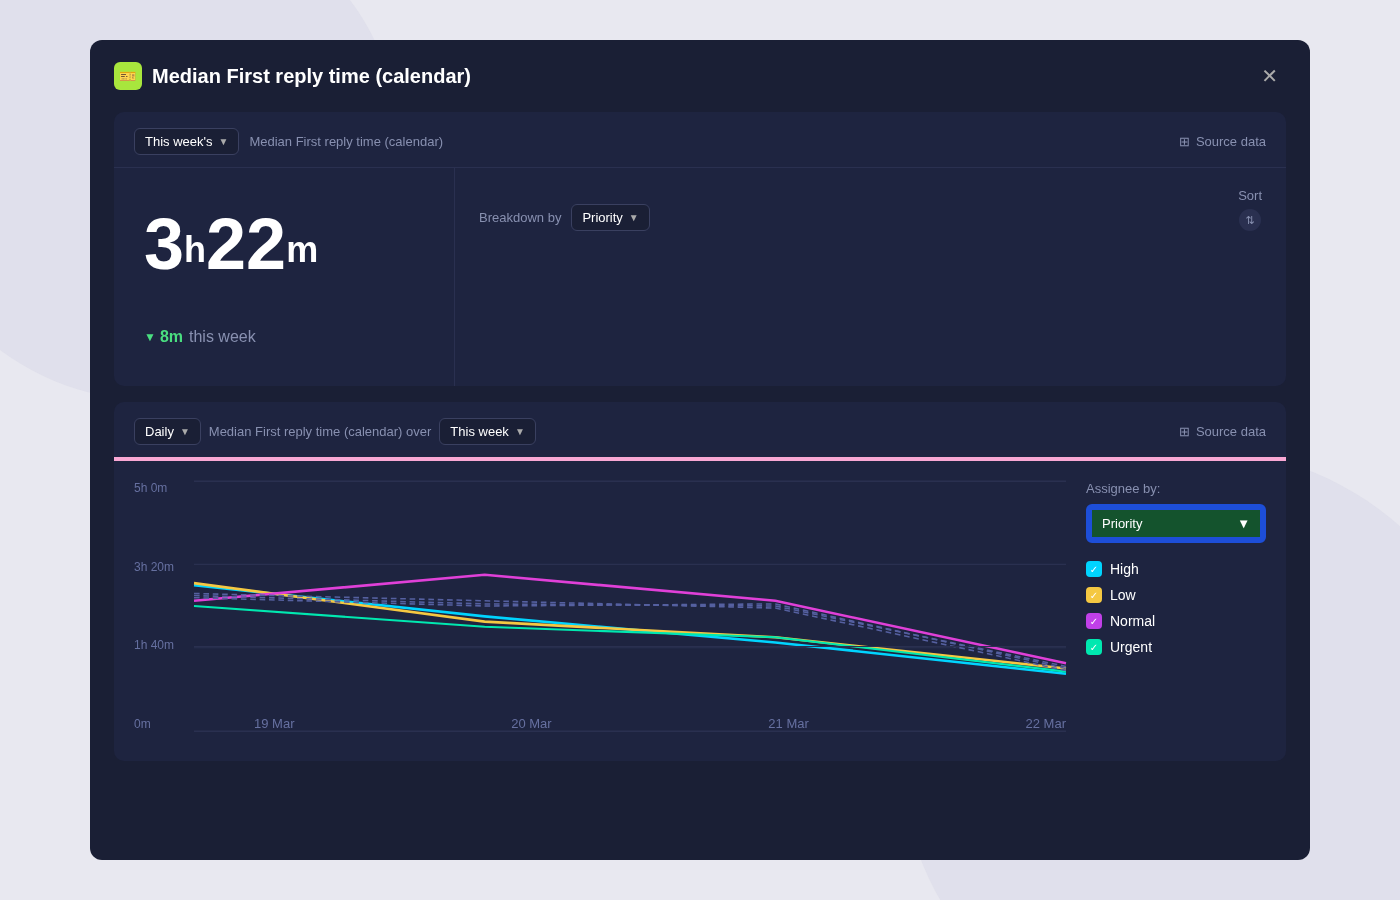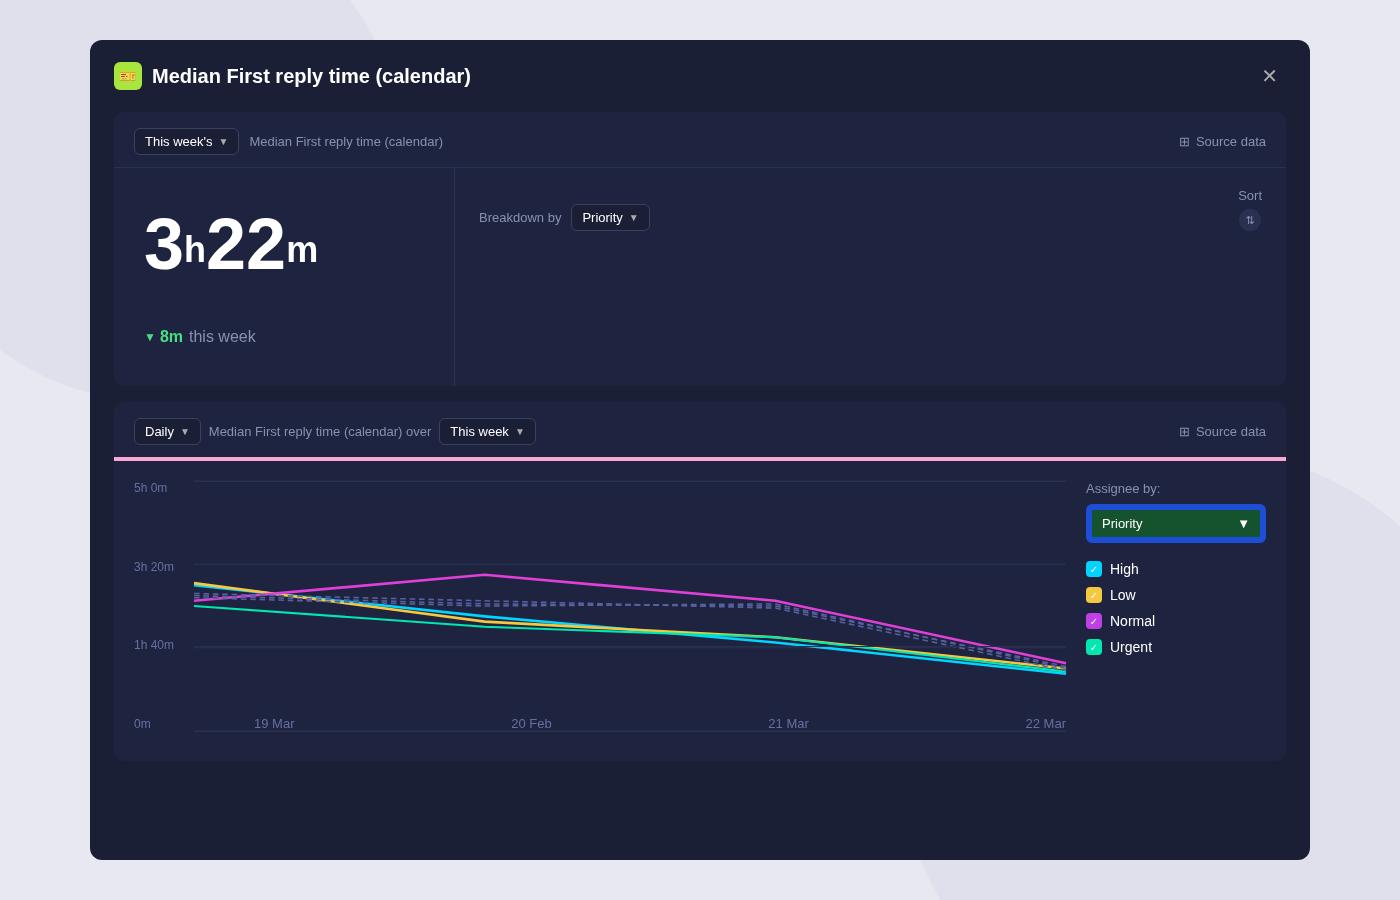--- a/index.html
+++ b/index.html
@@ -431,21 +431,21 @@
             <polyline points="0,120 310,140 620,150 930,183" fill="none" stroke="#00e8b0" stroke-width="2"></polyline>
 
             <polyline points="0,110 310,118 620,120 930,178" fill="none" stroke="#5560a0" stroke-width="1.5" stroke-dasharray="6,4"></polyline>
             <polyline points="0,108 310,115 620,122 930,182" fill="none" stroke="#5560a0" stroke-width="1.5" stroke-dasharray="6,4"></polyline>
             <polyline points="0,112 310,120 620,118 930,180" fill="none" stroke="#5560a0" stroke-width="1.5" stroke-dasharray="6,4"></polyline>
           </svg>
 
           
           <div class="x-axis-labels">
             <span>19 Mar</span>
-            <span>20 Feb</span>
+            <span>20 Mar</span>
             <span>21 Mar</span>
             <span>22 Mar</span>
           </div>
         </div>
       </div>
 
       <div class="chart-legend">
         <div class="legend-header">Assignee by:</div>
         <button class="legend-dropdown">
           <span>Priority</span>

